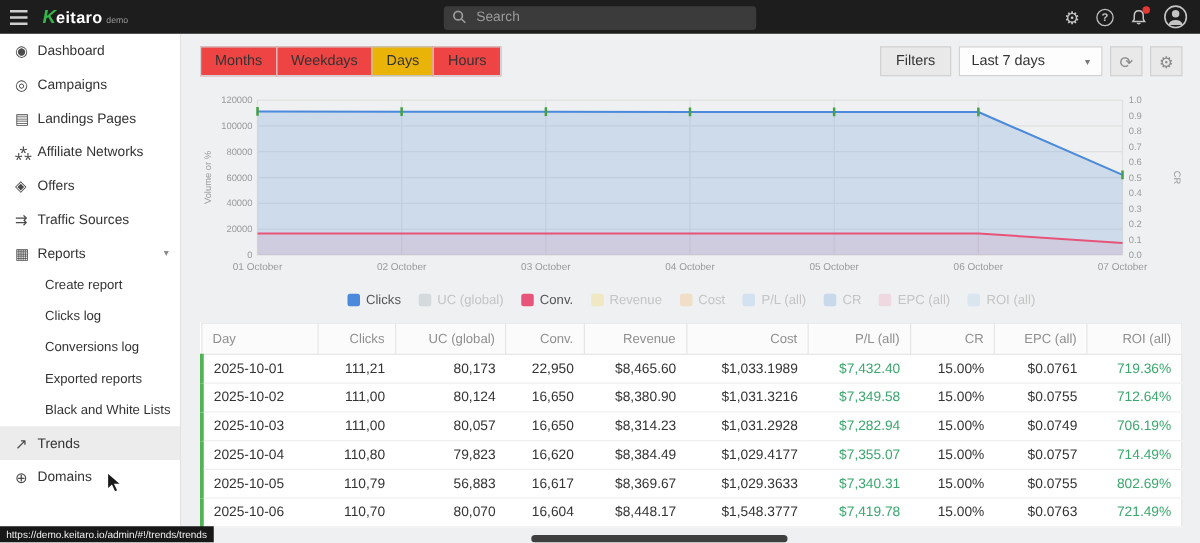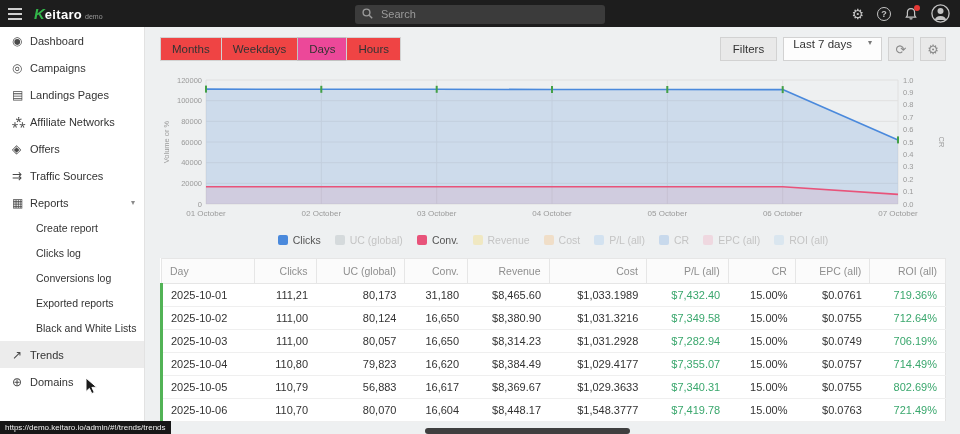--- a/index.html
+++ b/index.html
@@ -42,25 +42,25 @@
   .side-sub{height:25px;line-height:25px;padding-left:36px;font-size:10.5px;color:#333;
     cursor:pointer;white-space:nowrap}
 
   
   .main{position:absolute;left:146px;top:27px;right:0;bottom:0;padding:9px 14px 0;overflow:hidden}
   .toolbar{display:flex;align-items:center;justify-content:space-between;height:26px}
   .tabs{display:flex}
   .tab{height:24px;padding:0 11px;background:#ef4444;border:1px solid #d2d2d2;font-size:11.5px;
     color:#333;cursor:pointer;margin-left:-1px;font-family:inherit}
   .tab:first-child{margin-left:0}
-  .tab.active{background:#ec4899;border-color:#c2c2c2}
+  .tab.active{background:#eab308;border-color:#c2c2c2}
   .toolbar-right{display:flex;align-items:center;gap:6px}
   .btn{height:24px;padding:0 12px;background:#e9e9e9;border:1px solid #d2d2d2;font-size:11.5px;
     color:#333;cursor:pointer;font-family:inherit}
-  .range-select{display:flex;gap:16px;height:24px;padding:0 9px;background:#fdfdfd;
+  .range-select{display:flex;align-items:center;gap:32px;height:24px;padding:0 9px;background:#fdfdfd;
     border:1px solid #d2d2d2;font-size:11.5px;color:#333;cursor:pointer}
   .range-select .chev{font-size:8px;color:#777}
   .icon-btn{width:26px;height:24px;background:#e9e9e9;border:1px solid #d2d2d2;color:#8a8a8a;
     font-size:13px;cursor:pointer;line-height:1;font-family:inherit}
 
   .chart{margin-top:8px;height:158px}
   .legend{display:flex;justify-content:center;align-items:center;gap:14px;height:20px;margin-top:2px}
   .lg-item{display:inline-flex;align-items:center;gap:5px;font-size:10.5px;color:#555;cursor:pointer}
   .lg-sq{width:10px;height:10px;border-radius:2px;display:inline-block}
   .lg-item.off .lg-sq{opacity:.4}
@@ -295,21 +295,21 @@
             <th>CR</th>
             <th>EPC (all)</th>
             <th>ROI (all)</th>
           </tr>
         </thead>
       <tbody id="tbody">
           <tr>
             <td>2025-10-01</td>
             <td>111,21</td>
             <td>80,173</td>
-            <td>31,180</td>
+            <td>22,950</td>
             <td>$8,465.60</td>
             <td>$1,033.1989</td>
             <td class="pos">$7,432.40</td>
             <td>15.00%</td>
             <td>$0.0761</td>
             <td class="pos">719.36%</td>
           </tr>
           <tr>
             <td>2025-10-02</td>
             <td>111,00</td>

